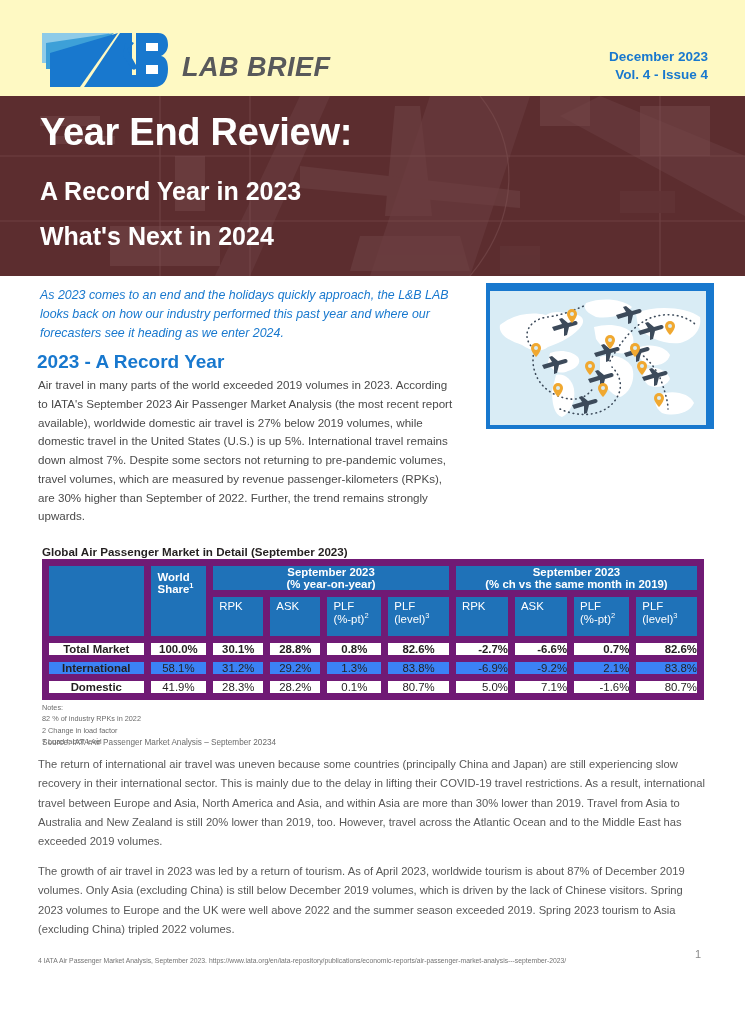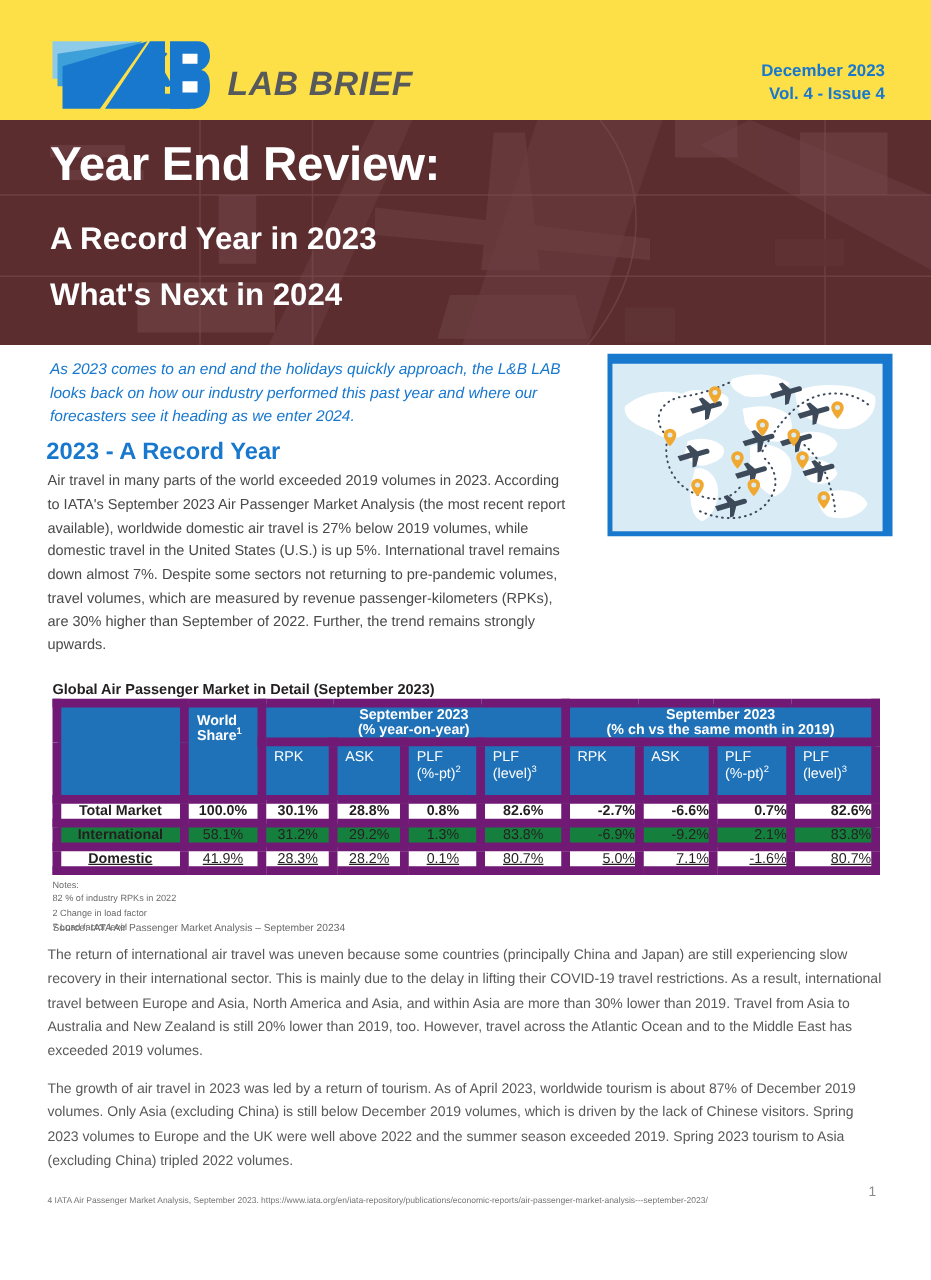--- a/index.html
+++ b/index.html
@@ -7,21 +7,21 @@
     width:745px;height:1024px;
     background:#ffffff;
     font-family:"Liberation Sans",sans-serif;
     color:#3c3c3c;
     overflow:hidden;
     position:relative;
   }
   .page{position:relative;width:745px;height:1024px;overflow:hidden;}
 
   
-  .masthead{position:relative;height:96px;background:#fde047;}
+  .masthead{position:relative;height:96px;background:#fef9c3;}
   .logo{position:absolute;left:40px;top:29px;width:128px;height:62px;}
   .logo svg{display:block;}
   .brief-title{
     position:absolute;left:182px;top:52px;
     font-size:27px;font-weight:bold;font-style:italic;
     letter-spacing:.5px;color:#58595b;
   }
   .issue{
     position:absolute;right:37px;top:48px;text-align:right;
     color:#1878ce;font-weight:bold;font-size:13.5px;line-height:1.32;
@@ -80,22 +80,22 @@
   td.rowlab{
     text-align:center;font-weight:bold;color:#231f20;
     border:1px solid #a6a6a6;padding:4px 6px;
   }
   td.val{
     border:1px solid #a6a6a6;padding:4px 7px;color:#231f20;
   }
   td.val.lft{text-align:center;}
   td.val.rgt{text-align:right;}
   tr.r-total td{font-weight:bold;background:#ffffff;}
-  tr.r-intl td{background:#15803d;}
-  tr.r-dom td{background:#ffffff;text-decoration:underline;}
+  tr.r-intl td{background:#3b82f6;}
+  tr.r-dom td{background:#ffffff;}
   sup{font-size:7.5px;line-height:0;}
 
   
   .notes{
     position:absolute;left:42px;top:702px;
     font-size:7.3px;color:#6b6b6b;line-height:1.55;
   }
   .source{
     position:absolute;left:42px;top:738px;
     font-size:8.2px;color:#6b6b6b;

